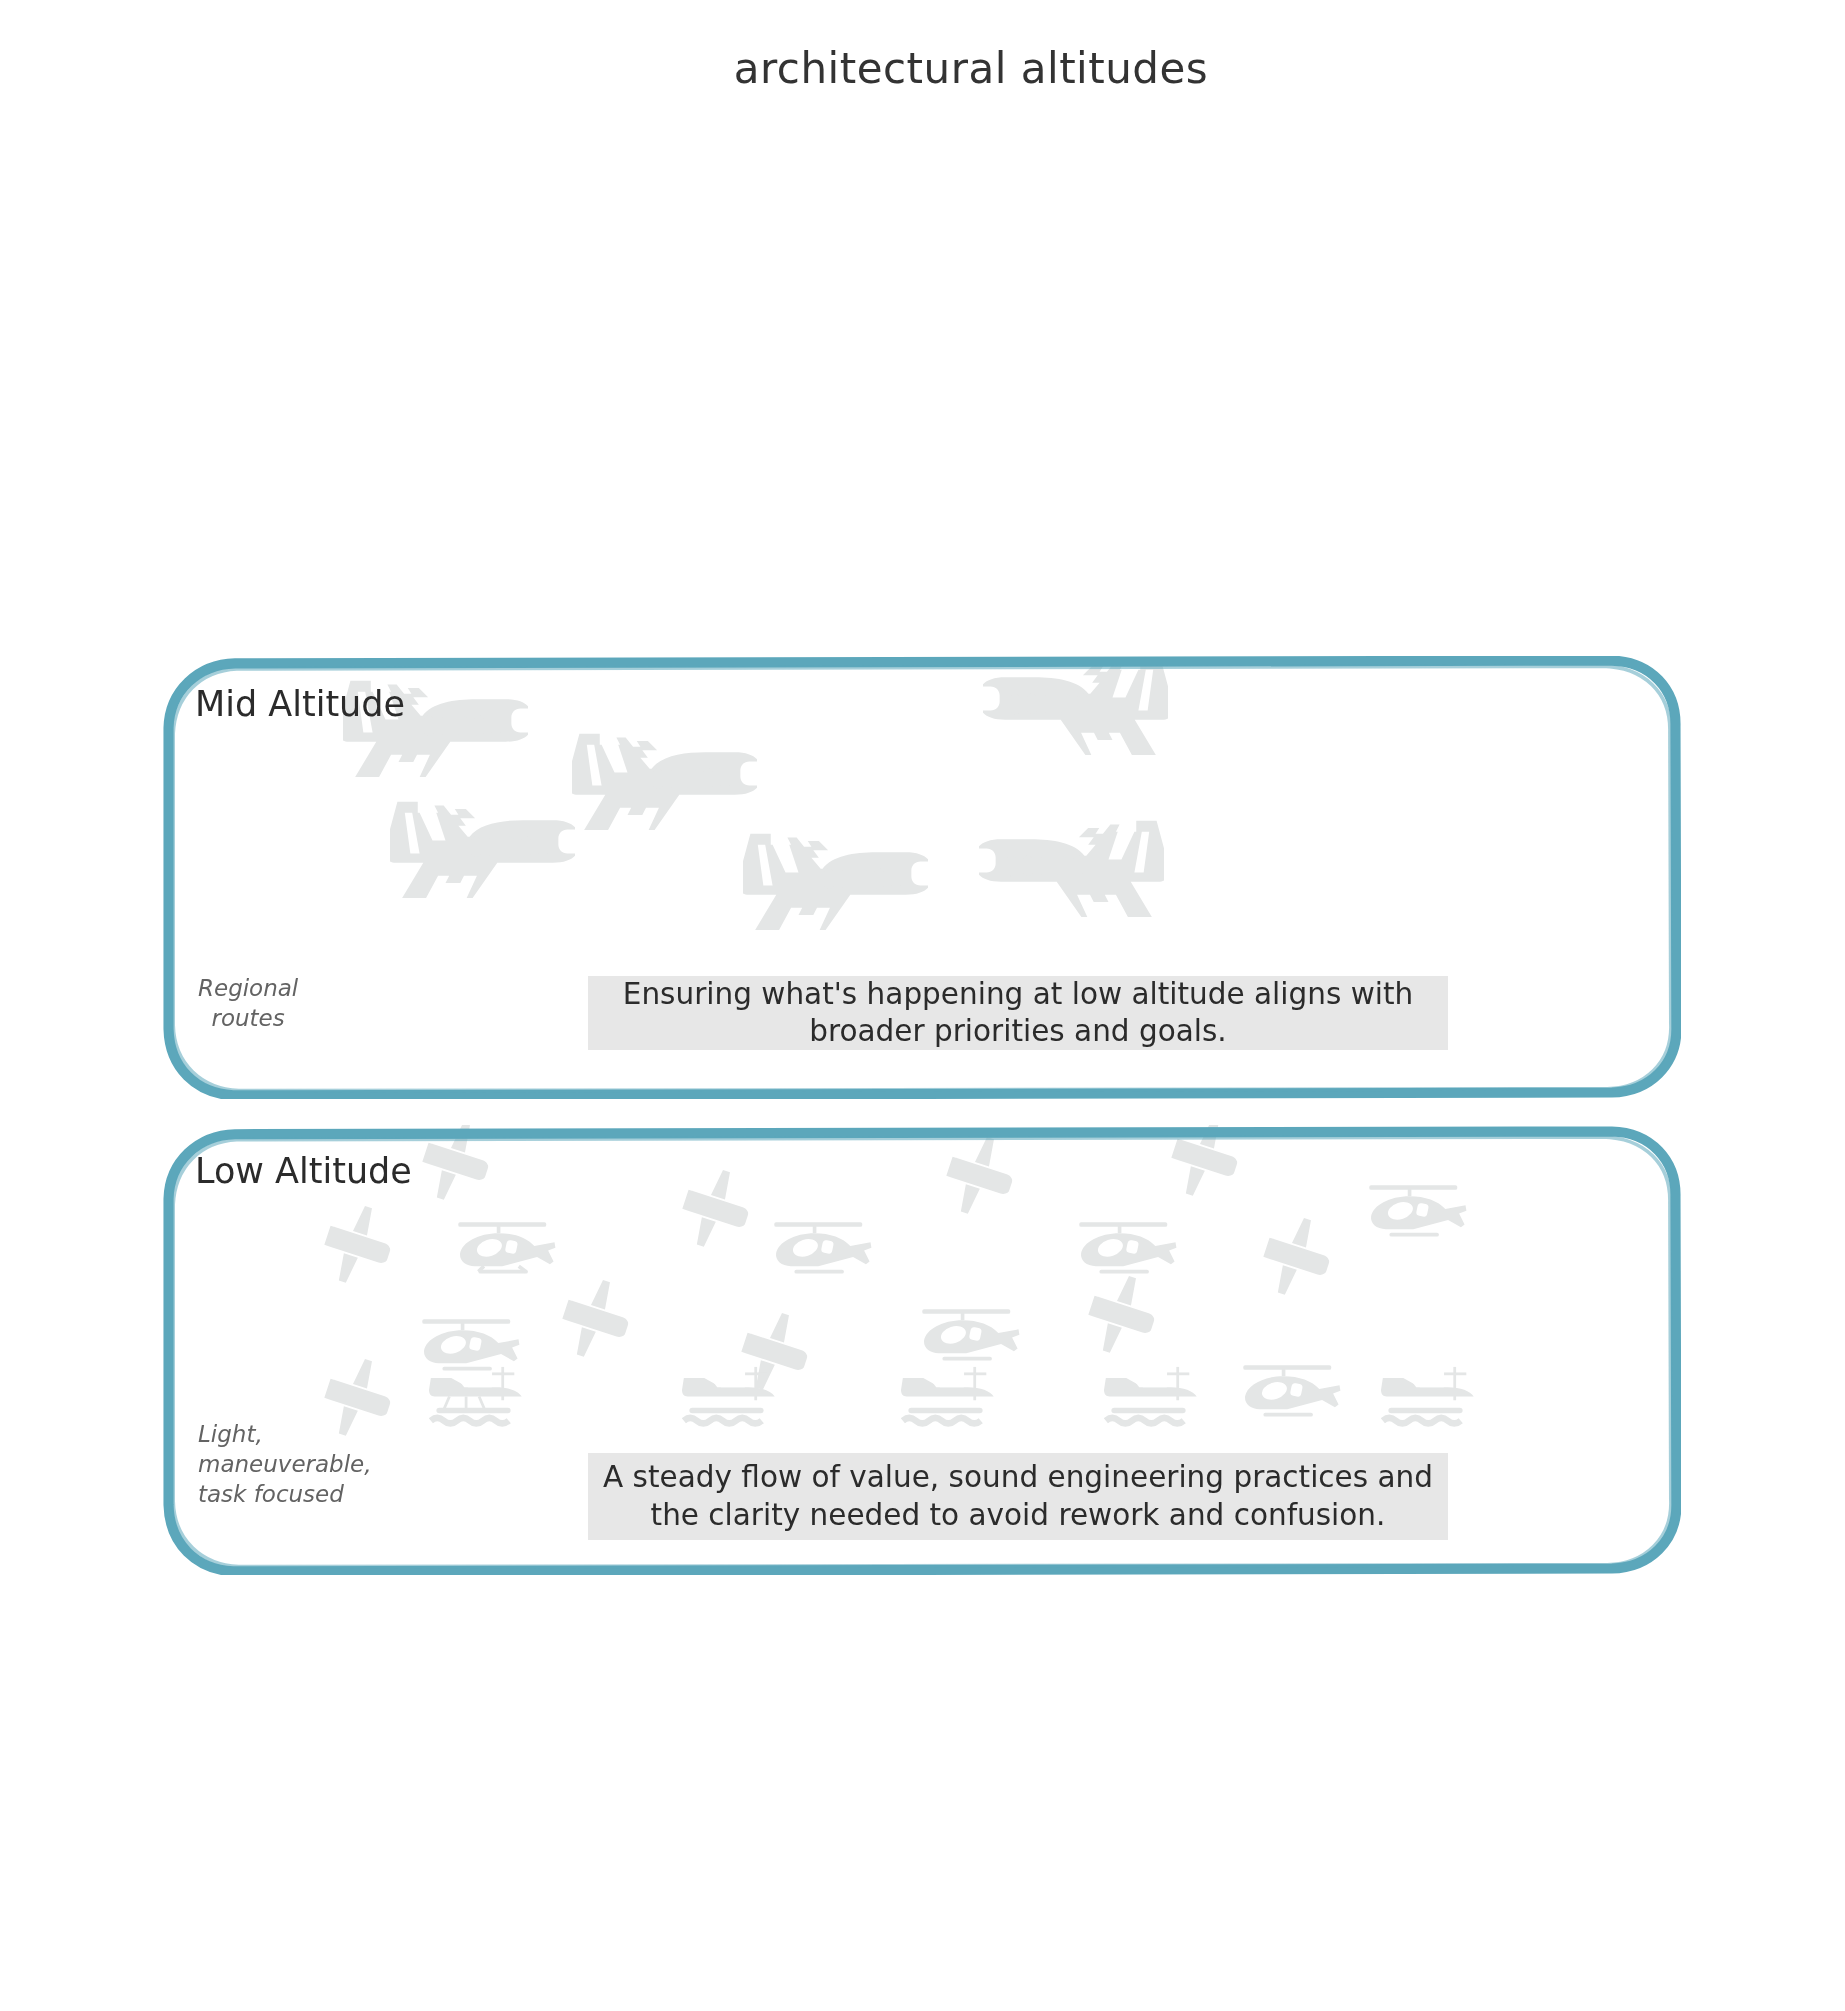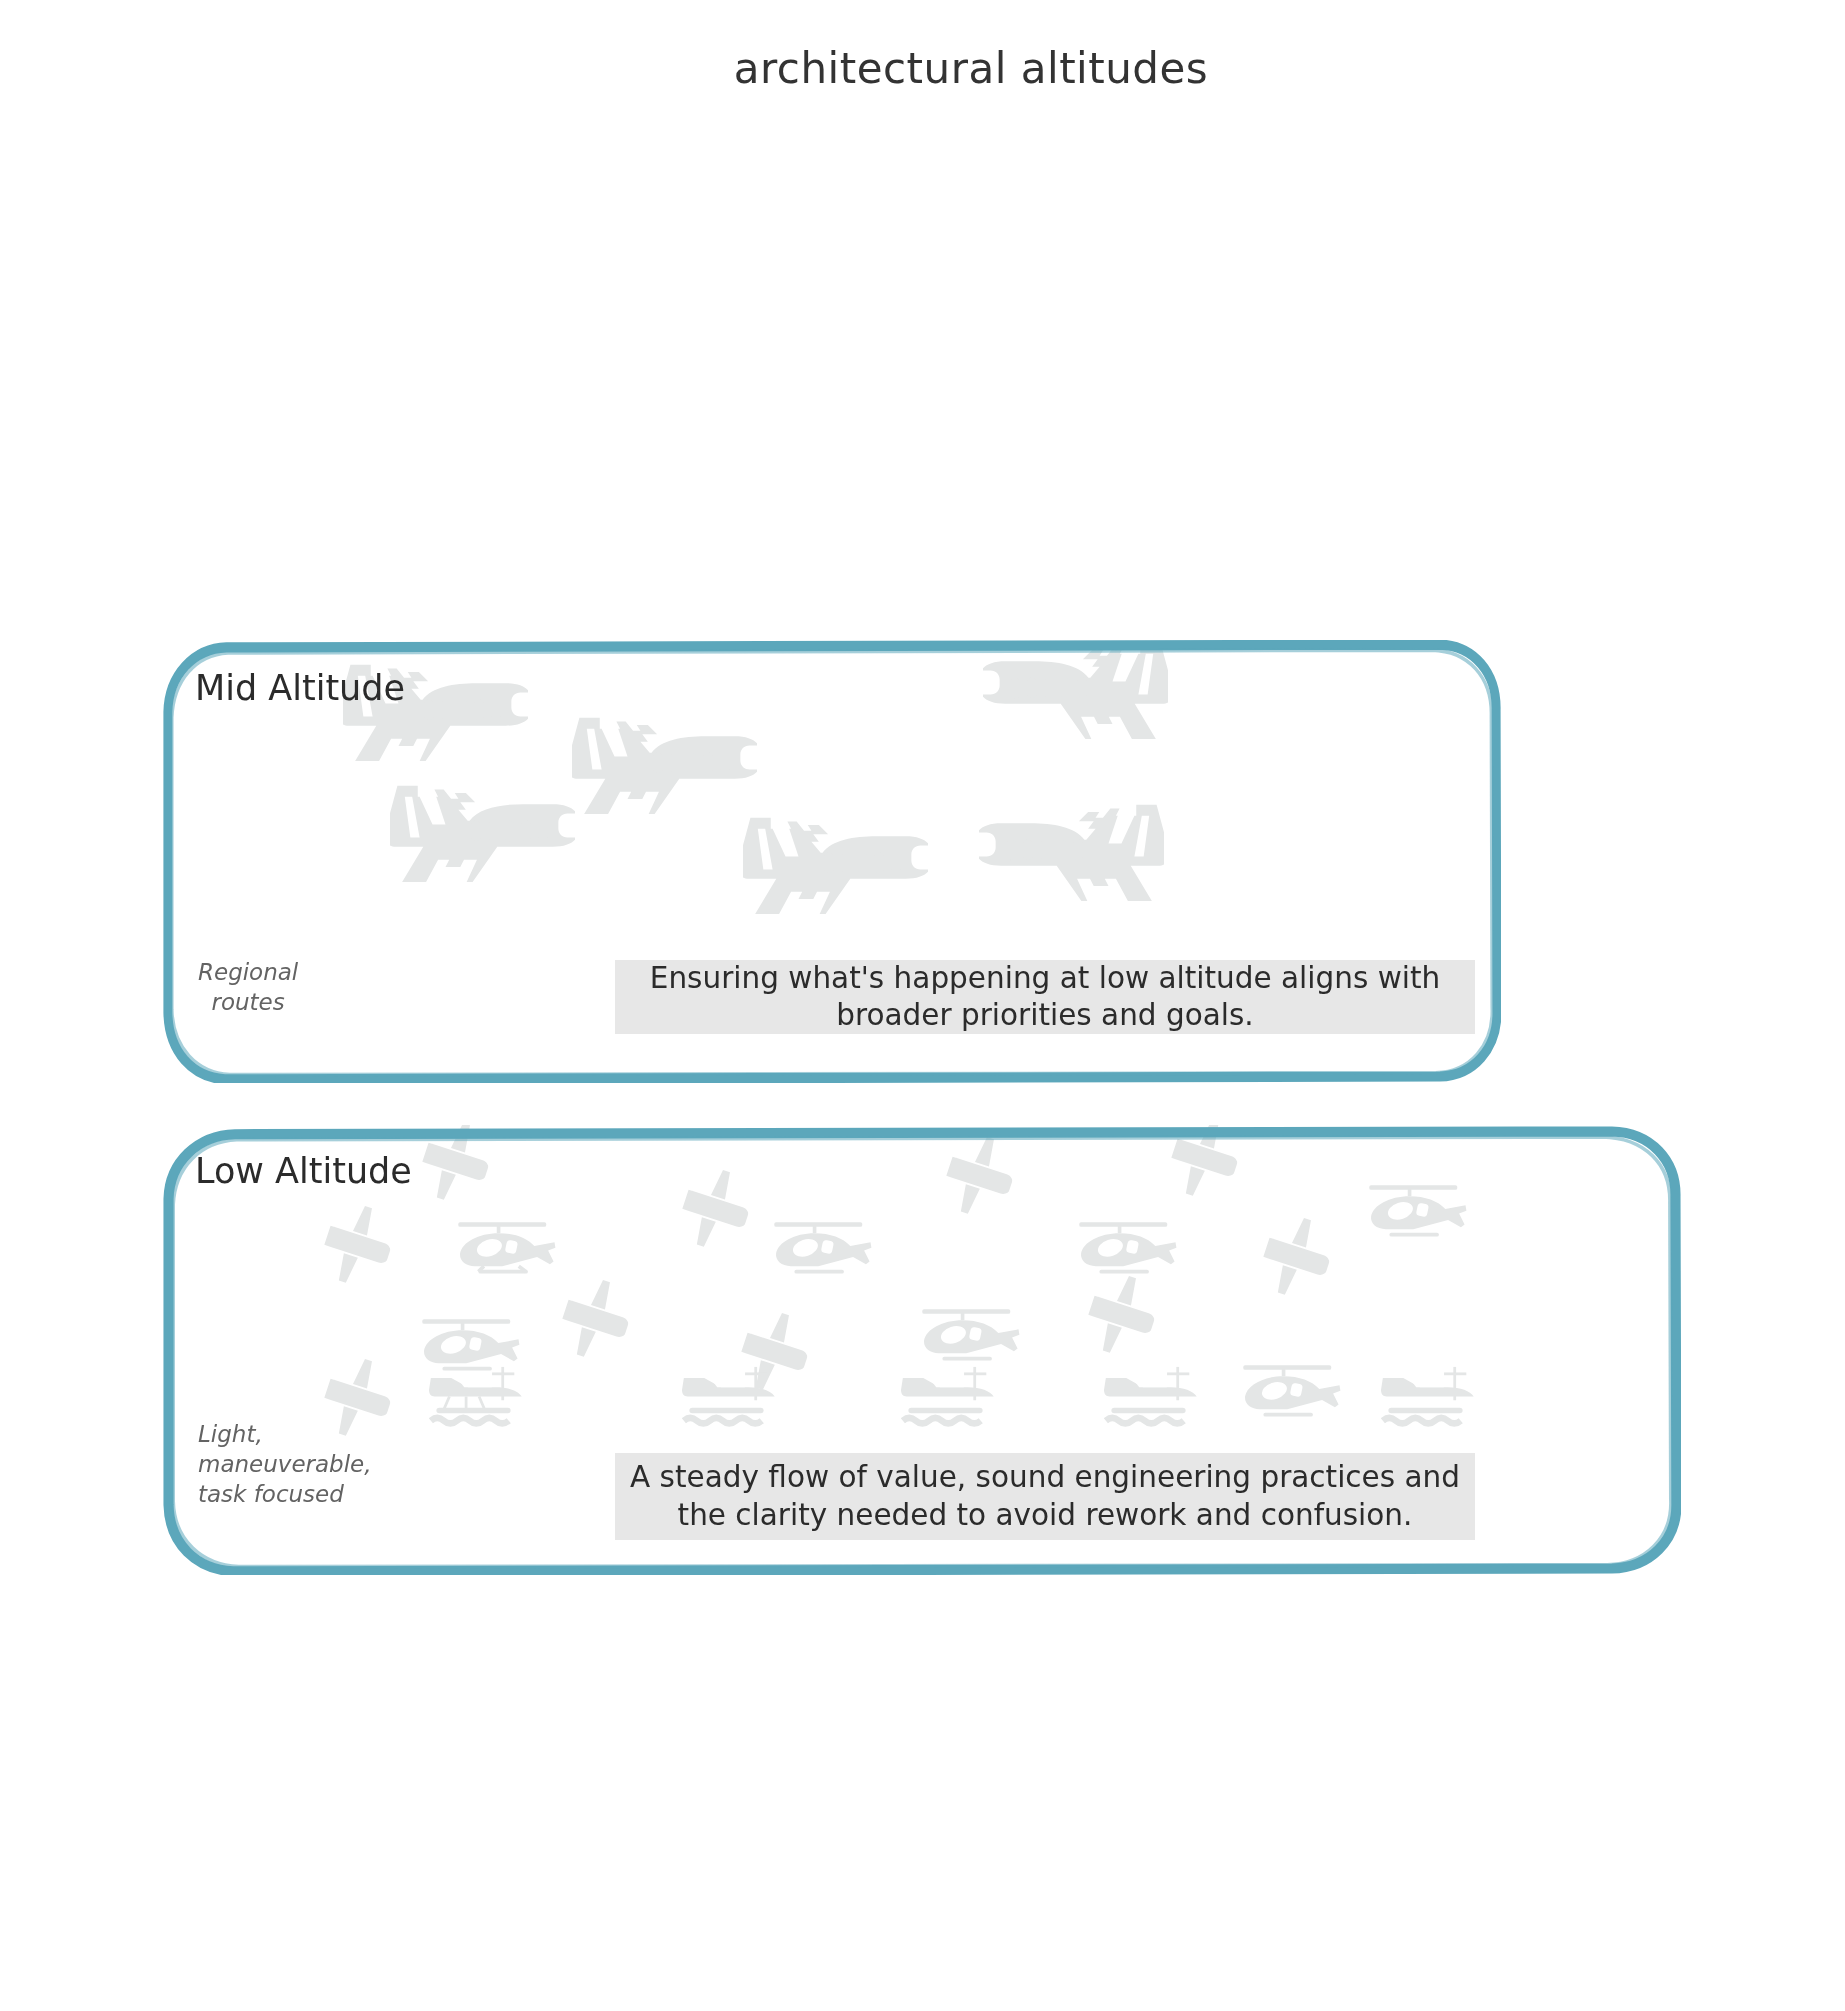--- a/index.html
+++ b/index.html
@@ -81,40 +81,39 @@
     font-size: 29.5px;
     line-height: 1.27;
     text-align: center;
     z-index: 6;
     display: flex;
     align-items: center;
     justify-content: center;
     padding: 9.2px 13px;
     box-sizing: border-box;
     white-space: pre-line;
-    margin-left: 27px;
   }
 
   
   .icon-field {
     position: absolute;
     inset: 0;
     z-index: 2;
     pointer-events: none;
   }
   .icon-field .ico {
     position: absolute;
     fill: #e4e6e6;
   }
 
   
   #card-mid {
     left: 163px;
-    top: 640px;
-    width: 1338px;
+    top: 656px;
+    width: 1518px;
     height: 443px;
     padding-left: 44px;
   }
   #card-mid .card-title   { left: 32px;  top: 28px; }
   #card-mid .card-subtitle{ left: 35px;  top: 318px; text-align: center; }
   #card-mid .card-desc    { left: 425px; top: 320px; width: 860px; height: 74px; }
 
   
   #card-low {
     left: 163px;

